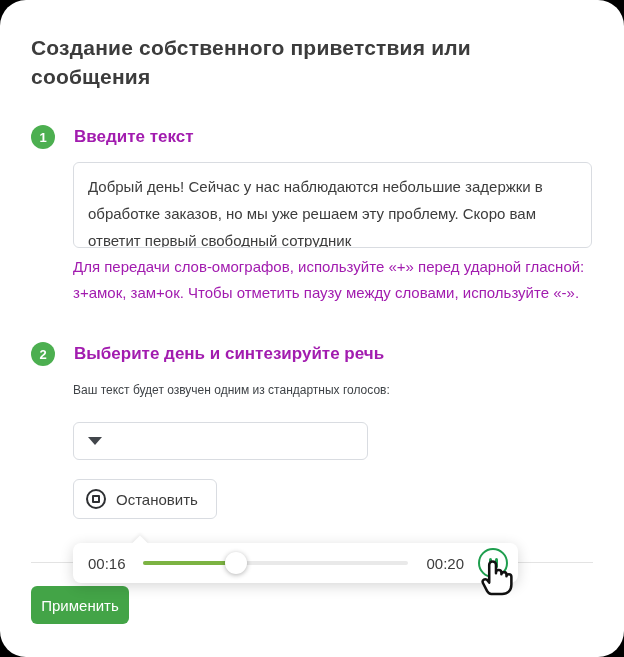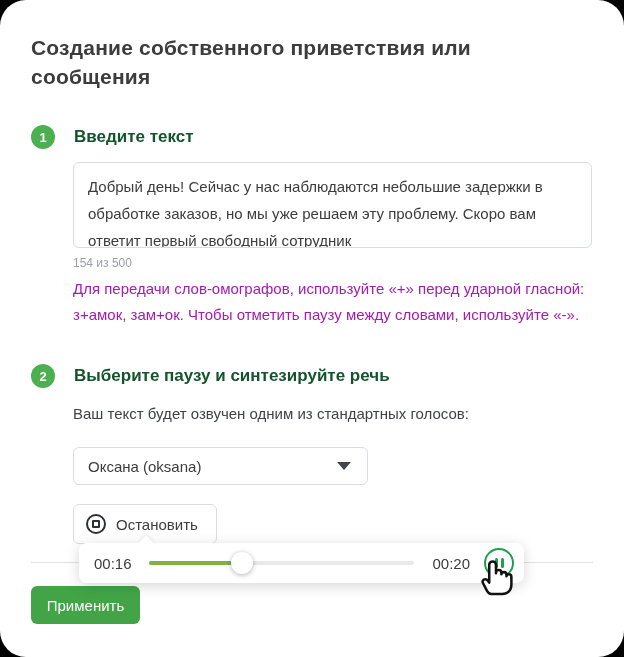--- a/index.html
+++ b/index.html
@@ -27,41 +27,41 @@
   .step-row { display: flex; align-items: center; gap: 19px; }
   .step-row.s1 { margin-top: 34px; }
   .step-row.s2 { margin-top: 36px; }
   .step-badge {
     width: 24px; height: 24px; border-radius: 50%;
     background: var(--accent-green, #4CAF50);
     color: #fff; font-size: 13px; font-weight: bold;
     display: flex; align-items: center; justify-content: center;
     flex: 0 0 24px;
   }
-  .step-heading { font-size: 17px; font-weight: bold; color: #14532d; }
+  .step-heading { font-size: 17px; font-weight: bold; color: #a21caf; }
 
   .indent { margin-left: 42px; }
 
   textarea.greeting {
     display: block; box-sizing: border-box;
     width: 519px; height: 86px;
     margin-top: 13px;
     border: 1px solid #d9dce1; border-radius: 6px;
     padding: 10px 14px;
     font-family: "Liberation Sans", "DejaVu Sans", sans-serif;
     font-size: 15px; line-height: 27px; color: #3c3c3c;
     resize: none; outline: none; overflow: hidden;
   }
   .char-counter { margin-top: 8px; font-size: 12px; color: #9aa0a6; }
   .hint {
     margin-top: 6px; width: 524px;
     font-size: 15px; line-height: 26px; color: #a21caf;
   }
 
-  .voice-desc { margin-top: 17px; font-size: 15px; color: #3f4347; }
+  .voice-desc { margin-top: 17px; font-size: 12px; color: #3f4347; }
 
   .voice-select {
     margin-top: 25px;
     box-sizing: border-box;
     width: 295px; height: 38px;
     border: 1px solid #d9dce1; border-radius: 6px;
     background: #fff;
     display: flex; align-items: center; justify-content: space-between;
     padding: 0 16px 0 14px;
     cursor: pointer;
@@ -96,21 +96,21 @@
     border: 2px solid #2e3033; border-radius: 1px;
     box-sizing: border-box;
   }
 
   .section-divider {
     position: absolute; left: 31px; right: 31px; top: 562px;
     height: 1px; background: #e3e3e3;
   }
 
   .audio-player {
-    position: absolute; left: 79px; top: 543px;
+    position: absolute; left: 73px; top: 543px;
     width: 445px; height: 40px;
     background: #fff; border-radius: 8px;
     box-shadow: 0 3px 14px rgba(0,0,0,.16);
     display: flex; align-items: center;
     padding: 0 10px 0 15px; box-sizing: border-box;
     z-index: 3;
   }
   .tooltip-arrow {
     position: absolute; left: 61px; top: -5px;
     width: 12px; height: 12px;
@@ -164,21 +164,21 @@
     display: flex; gap: 7px; z-index: 2;
   }
   .btn {
     box-sizing: border-box; height: 38px;
     border-radius: 6px; font-size: 15px;
     font-family: "Liberation Sans", "DejaVu Sans", sans-serif;
     display: inline-flex; align-items: center; justify-content: center;
     cursor: pointer;
   }
   .btn-apply {
-    width: 109px;
+    width: 98px;
     background: var(--button-green, #43A447);
     border: none; color: #fff;
   }
   .btn-cancel {
     width: 104px;
     background: #fff; border: 1px solid #d9dce1; color: #3c3c3c;
   }
 </style>
 </head>
 <body>
@@ -187,34 +187,32 @@
   <div class="content">
     <div class="page-title">Создание собственного приветствия или сообщения</div>
 
     <div class="step-row s1">
       <div class="step-badge">1</div>
       <div class="step-heading">Введите текст</div>
     </div>
 
     <div class="indent">
       <textarea class="greeting" spellcheck="false" style="">Добрый день! Сейчас у нас наблюдаются небольшие задержки в обработке заказов, но мы уже решаем эту проблему. Скоро вам ответит первый свободный сотрудник</textarea>
-      <div class="char-counter">154 из 500</div>
       <div class="hint">Для передачи слов-омографов, используйте «+» перед ударной гласной: з+амок, зам+ок. Чтобы отметить паузу между словами, используйте «-».</div>
     </div>
 
     <div class="step-row s2">
       <div class="step-badge">2</div>
-      <div class="step-heading">Выберите паузу и синтезируйте речь</div>
+      <div class="step-heading">Выберите день и синтезируйте речь</div>
     </div>
 
     <div class="indent">
       <div class="voice-desc">Ваш текст будет озвучен одним из стандартных голосов:</div>
 
       <div class="voice-select">
-        <span class="voice-select-label">Оксана (oksana)</span>
         <span class="chevron-down"></span>
       </div>
 
       <button class="stop-button">
         <span class="stop-icon">
             <span class="square"></span>
           </span>
         <span>Остановить</span>
       </button>
     </div>

